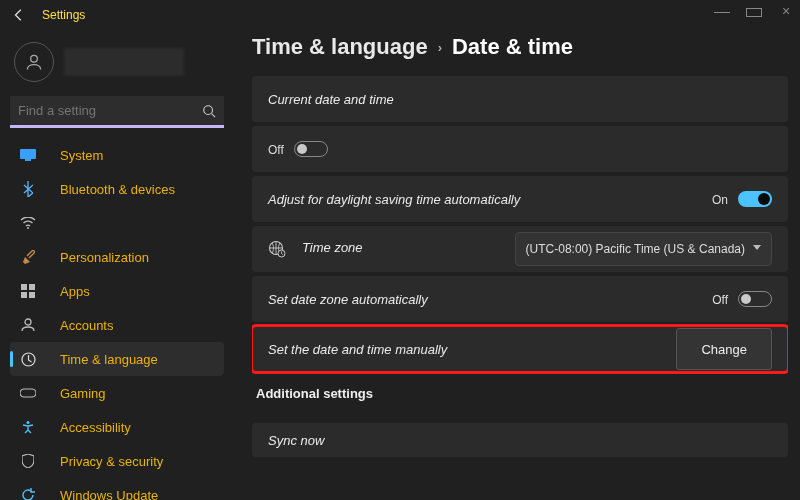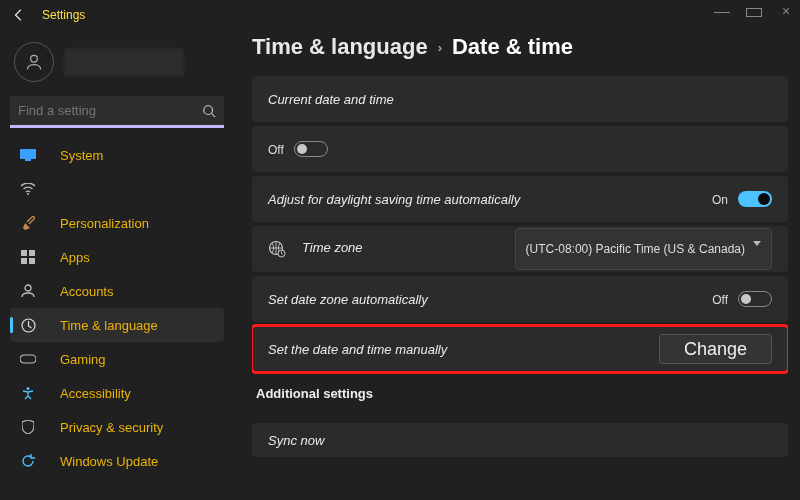--- a/index.html
+++ b/index.html
@@ -153,38 +153,38 @@
     background:#c9c9c9;left:2px;top:2px;
   }
   .sw.on { background:#4cc2ff; }
   .sw.on::after{
     content:"";position:absolute;width:12px;height:12px;border-radius:50%;
     background:#0b0b0b;right:2px;top:2px;
   }
 
   .tzselect {
     background:#333; border:1px solid #444;
-    height:42px;border-radius:4px;
+    height:34px;border-radius:4px;
     padding: 0 26px 0 10px;
     display:flex;align-items:center;
     font-size:12px;color:#ddd;
     position:relative;
     min-width:210px;
   }
   .tzselect::after{
     content:"";position:absolute;right:10px;top:12px;
     border-left:4px solid transparent;border-right:4px solid transparent;
     border-top:5px solid #bbb;
   }
 
   .changebtn {
     background:#343434;border:1px solid #555;
     color:#eee;border-radius:3px;
-    height:30px;padding:0 24px;
-    font-size:18px;
+    height:42px;padding:0 24px;
+    font-size:13px;
     display:inline-flex;align-items:center;justify-content:center;
   }
 
   .highlight {
     outline:3px solid #ff1a1a;
     outline-offset:-1px;
   }
 
   .sectionhdr {
     font-size:13px; font-weight:600; color:#eee;
@@ -235,20 +235,28 @@
     <div class="item">
       <span class="ic ic-system">
         <svg width="16" height="12" viewBox="0 0 16 12">
             <rect x="0" y="0" width="16" height="10" rx="1" fill="#3aa0ff"></rect>
             <rect x="5" y="10" width="6" height="2" fill="#3aa0ff"></rect>
           </svg>
       </span>
       <span>System</span>
     </div>
     <div class="item">
+      <span class="ic ic-bt">
+        <svg width="10" height="16" viewBox="0 0 10 16">
+            <path d="M5 0v16l5-4-9-8m9 0L1 12" stroke="#5ab7ff" stroke-width="1.3" fill="none"></path>
+          </svg>
+      </span>
+      <span>Bluetooth &amp; devices</span>
+    </div>
+    <div class="item">
       <span class="ic ic-net">
         <svg width="16" height="12" viewBox="0 0 16 12">
             <path d="M1 3c4-4 10-4 14 0M3.5 6c2.5-2.5 6.5-2.5 9 0M6 9c1-1 3-1 4 0" stroke="#bbb" stroke-width="1.3" fill="none"></path>
             <circle cx="8" cy="11" r="1" fill="#bbb"></circle>
           </svg>
       </span>
     </div>
     <div class="item">
       <span class="ic ic-pers">
         <svg width="14" height="14" viewBox="0 0 14 14">

